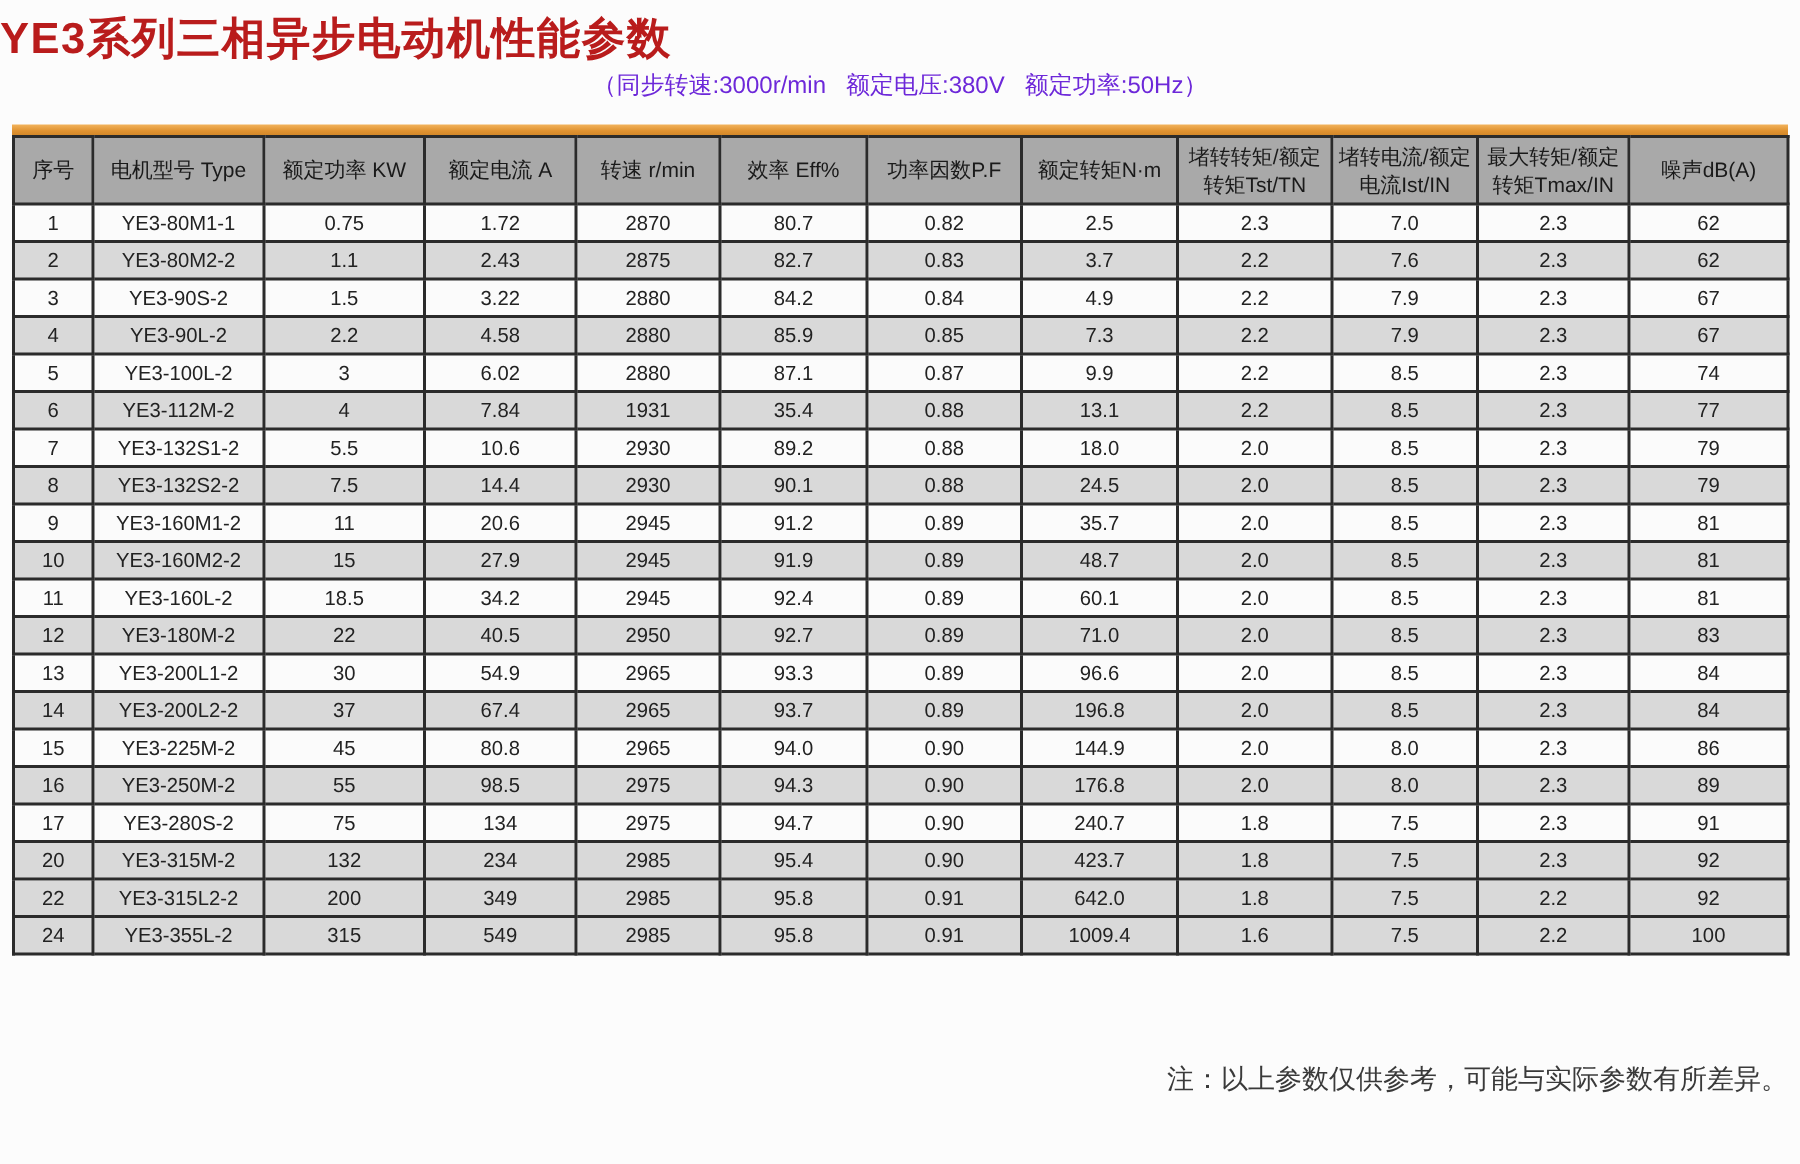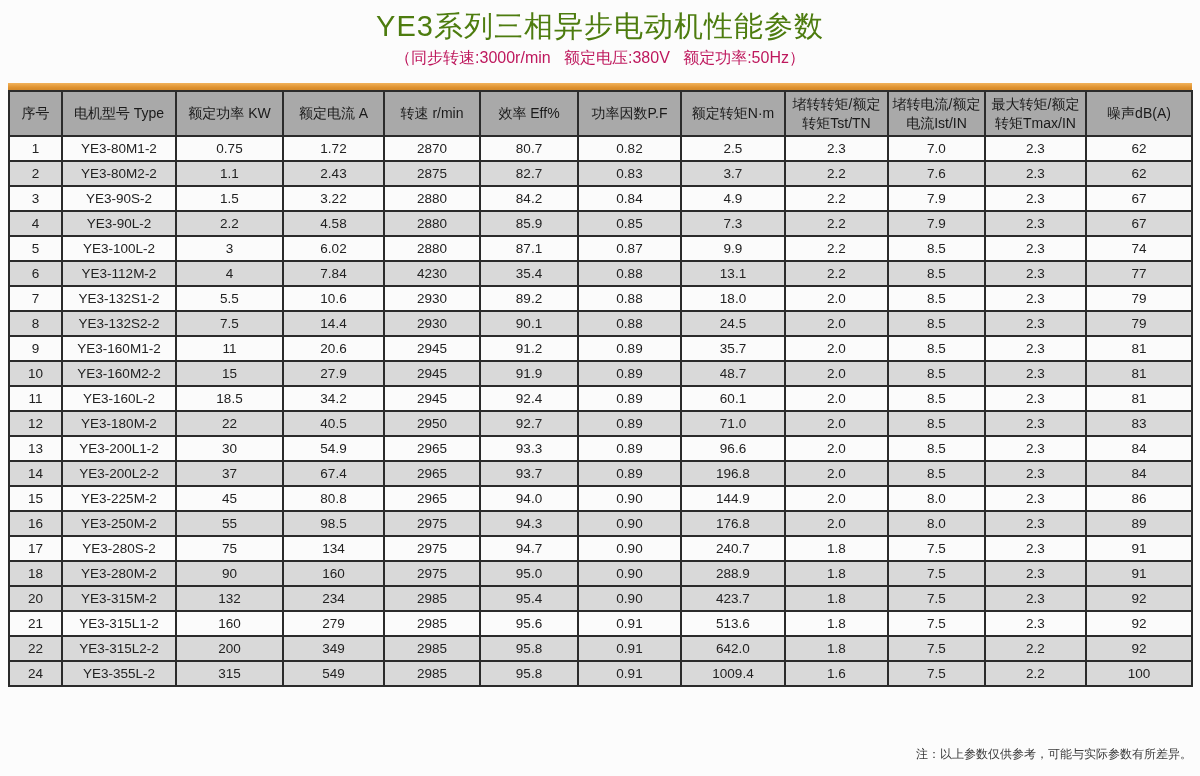--- a/index.html
+++ b/index.html
@@ -16,33 +16,33 @@
   body{
     width:1200px;height:776px;
     background:#FCFCFC;
     font-family:"Liberation Sans","DejaVu Sans",sans-serif;
     color:var(--text);
     overflow:hidden;
   }
   .page{width:1200px;height:776px;position:relative;}
   h1.title{
     margin:8px 0 0 0;
-    text-align:center;
+    text-align:left;
     font-size:29px;
     line-height:36px;
-    font-weight:normal;
-    color:#4d7c0f;
+    font-weight:bold;
+    color:#b91c1c;
     letter-spacing:1px;
   }
   .subtitle{
     text-align:center;
     font-size:16px;
     line-height:22px;
     margin-top:3px;
-    color:#be185d;
+    color:#6d28d9;
     white-space:pre;
   }
   .table-wrap{
     position:absolute;
     left:8px;top:75px;
     width:1184px;
   }
   .accent-bar{
     height:7px;
     width:100%;
@@ -73,22 +73,22 @@
     height:25px;
     font-size:13.5px;
     color:#222222;
     background:var(--row-odd);
   }
   table.spec tr.even td{
     background:var(--row-even);
   }
   .note{
     position:absolute;
-    right:8px;top:738px;
-    font-size:12px;
+    right:8px;top:699px;
+    font-size:18px;
     color:#3A3A3A;
   }
 </style>
 </head>
 <body>
 
 <div class="page">
 
   <h1 class="title">YE3系列三相异步电动机性能参数</h1>
 
@@ -123,21 +123,21 @@
             <th>额定转矩N·m</th>
             <th>堵转转矩/额定转矩Tst/TN</th>
             <th>堵转电流/额定电流Ist/IN</th>
             <th>最大转矩/额定转矩Tmax/IN</th>
             <th>噪声dB(A)</th>
           </tr>
       </thead>
       <tbody id="table-body">
           <tr>
             <td>1</td>
-            <td>YE3-80M1-2</td>
+            <td>YE3-80M1-1</td>
             <td>0.75</td>
             <td>1.72</td>
             <td>2870</td>
             <td>80.7</td>
             <td>0.82</td>
             <td>2.5</td>
             <td>2.3</td>
             <td>7.0</td>
             <td>2.3</td>
             <td>62</td>
@@ -196,21 +196,21 @@
             <td>2.2</td>
             <td>8.5</td>
             <td>2.3</td>
             <td>74</td>
           </tr>
           <tr class="even">
             <td>6</td>
             <td>YE3-112M-2</td>
             <td>4</td>
             <td>7.84</td>
-            <td>4230</td>
+            <td>1931</td>
             <td>35.4</td>
             <td>0.88</td>
             <td>13.1</td>
             <td>2.2</td>
             <td>8.5</td>
             <td>2.3</td>
             <td>77</td>
           </tr>
           <tr>
             <td>7</td>
@@ -360,61 +360,33 @@
             <td>2975</td>
             <td>94.7</td>
             <td>0.90</td>
             <td>240.7</td>
             <td>1.8</td>
             <td>7.5</td>
             <td>2.3</td>
             <td>91</td>
           </tr>
           <tr class="even">
-            <td>18</td>
-            <td>YE3-280M-2</td>
-            <td>90</td>
-            <td>160</td>
-            <td>2975</td>
-            <td>95.0</td>
-            <td>0.90</td>
-            <td>288.9</td>
-            <td>1.8</td>
-            <td>7.5</td>
-            <td>2.3</td>
-            <td>91</td>
-          </tr>
-          <tr class="even">
             <td>20</td>
             <td>YE3-315M-2</td>
             <td>132</td>
             <td>234</td>
             <td>2985</td>
             <td>95.4</td>
             <td>0.90</td>
             <td>423.7</td>
             <td>1.8</td>
             <td>7.5</td>
             <td>2.3</td>
             <td>92</td>
           </tr>
-          <tr>
-            <td>21</td>
-            <td>YE3-315L1-2</td>
-            <td>160</td>
-            <td>279</td>
-            <td>2985</td>
-            <td>95.6</td>
-            <td>0.91</td>
-            <td>513.6</td>
-            <td>1.8</td>
-            <td>7.5</td>
-            <td>2.3</td>
-            <td>92</td>
-          </tr>
           <tr class="even">
             <td>22</td>
             <td>YE3-315L2-2</td>
             <td>200</td>
             <td>349</td>
             <td>2985</td>
             <td>95.8</td>
             <td>0.91</td>
             <td>642.0</td>
             <td>1.8</td>

